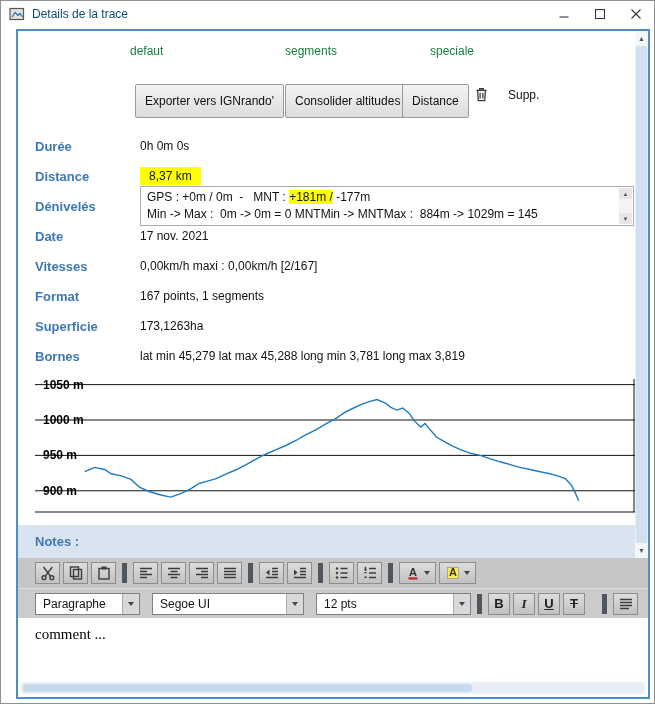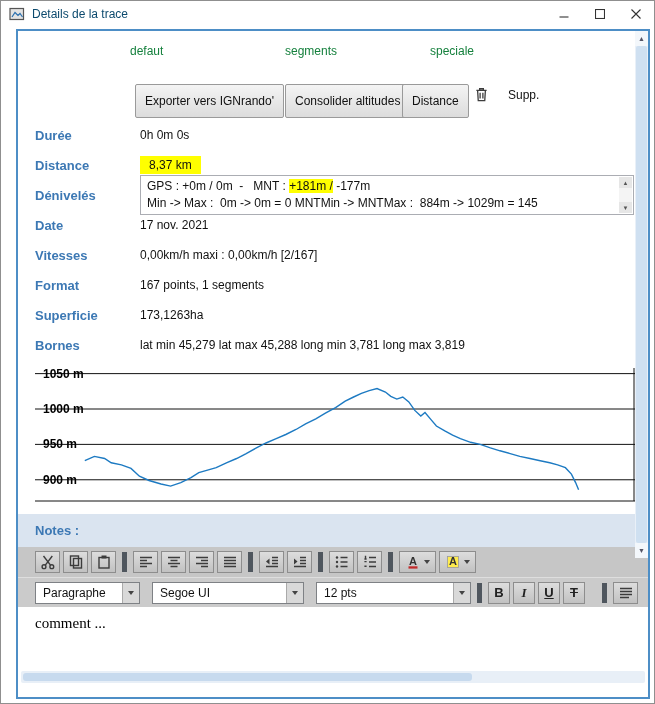--- a/index.html
+++ b/index.html
@@ -26,21 +26,21 @@
   .actions-row { position: relative; height: 24px; margin-top: 23px; }
   .btn { position: absolute; top: 0; height: 24px; font-size: 12px; padding: 16px 9px; color: #111;
          background: linear-gradient(#f4f4f4, #dcdcdc); border: 1px solid #9a9a9a; border-radius: 2px;
          display: flex; align-items: center; font-family: "Liberation Sans", sans-serif; }
   .btn-export { left: 117px; } .btn-consolidate { left: 267px; } .btn-print { left: 384px; }
   .delete-group { position: absolute; left: 457px; top: 3px; display: flex; align-items: center; gap: 20px; font-size: 12px; color: #111; }
   .icon { stroke: #3c3c3c; stroke-width: 1.4; fill: none; }
   .icon .fill { fill: #3c3c3c; stroke: none; }
 
   
-  .detail-rows { margin-top: 12px; }
+  .detail-rows { margin-top: 23px; }
   .detail-row { display: flex; align-items: center; height: 30px; padding-left: 17px; }
   .dlabel { width: 105px; font-size: 13px; font-weight: bold; color: #3c78b4; flex: 0 0 auto; }
   .dvalue { font-size: 12px; color: #111; white-space: pre-wrap; }
   .hl { background: #ffff00; }
   .distance-hl { padding: 2px 9px; }
 
   .den-box { flex: 1; margin-right: 14px; height: 40px; border: 1px solid #abadb3; background: #fff;
              position: relative; padding: 2px 18px 2px 6px; overflow: hidden; align-self: center; }
   .den-line { font-size: 12px; line-height: 17px; color: #111; white-space: pre-wrap; }
   .mini-scroll { position: absolute; top: 1px; right: 1px; bottom: 1px; width: 13px; background: #f4f4f4;

